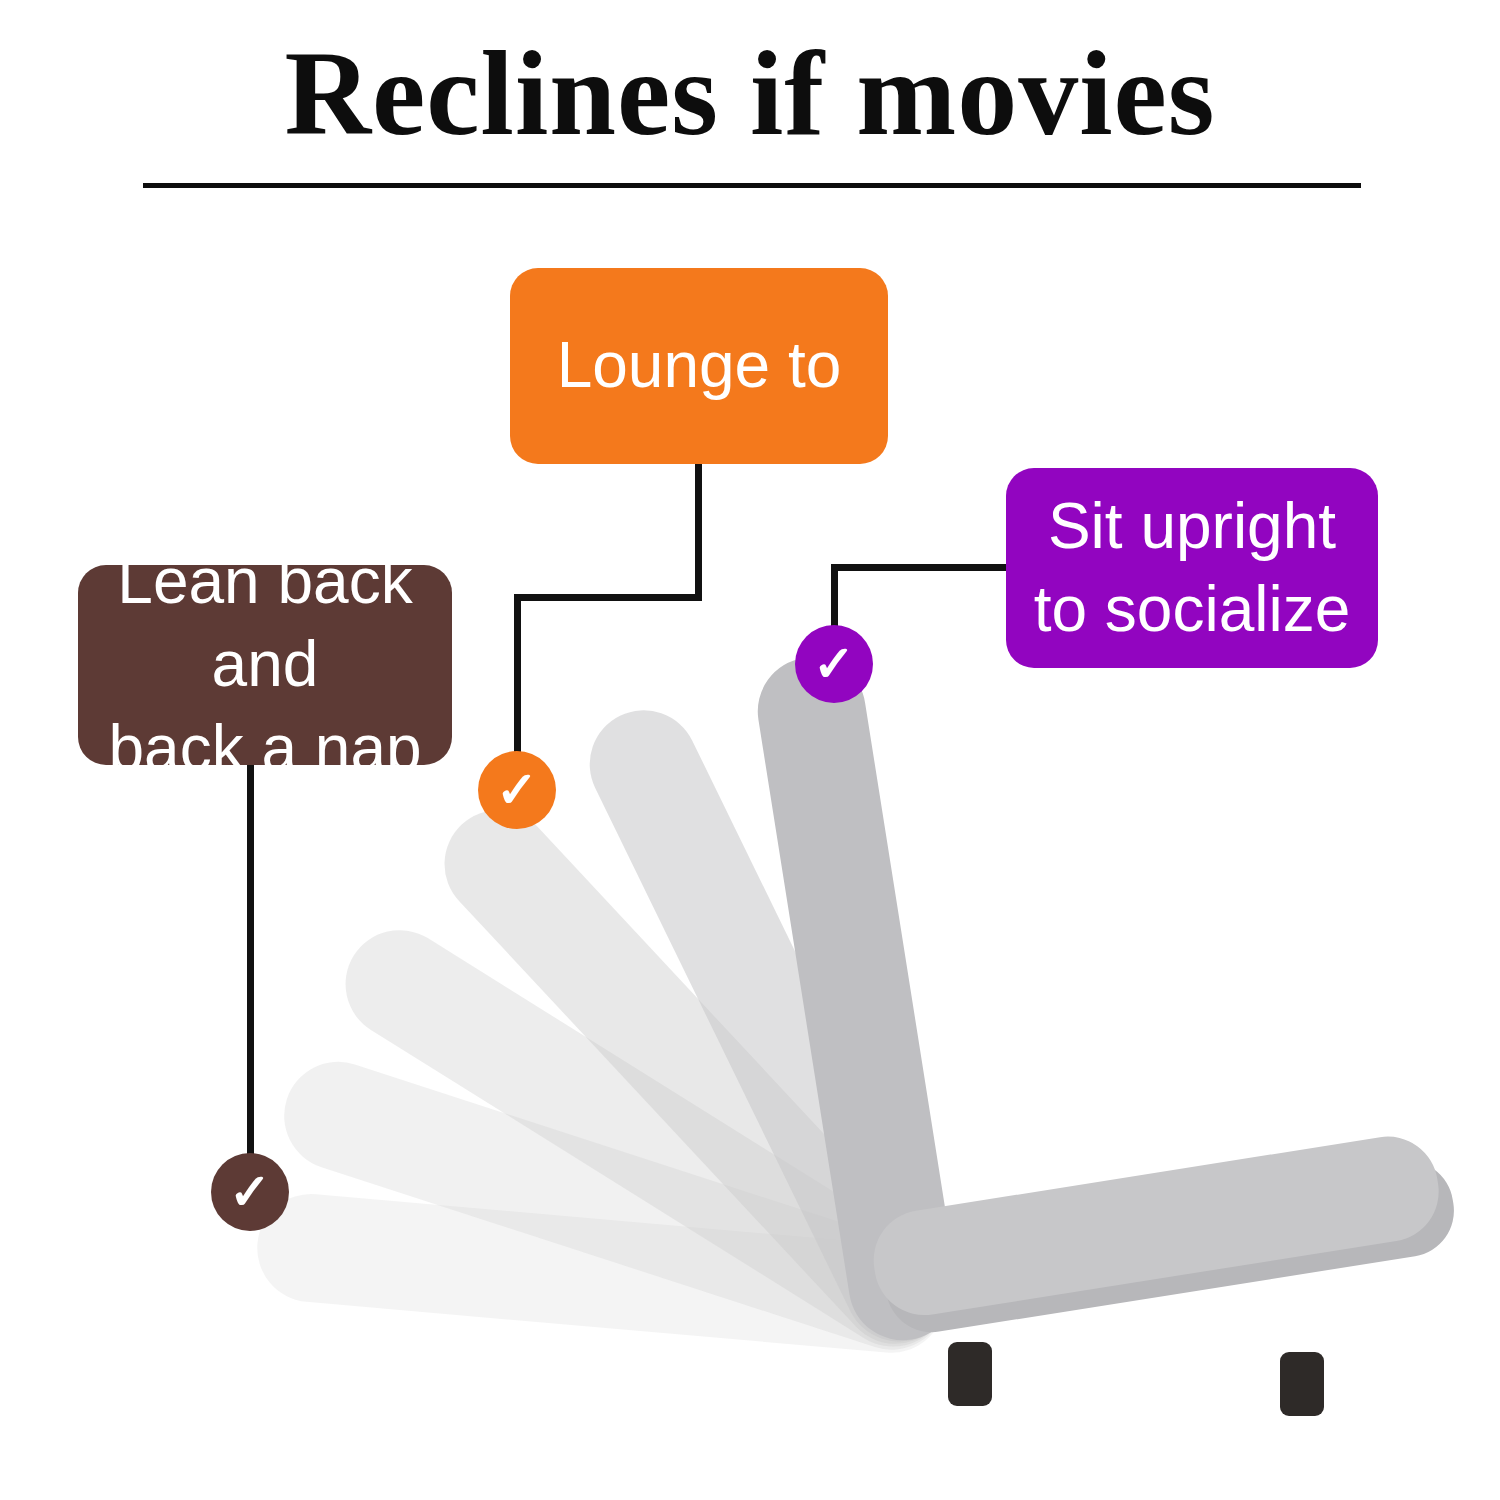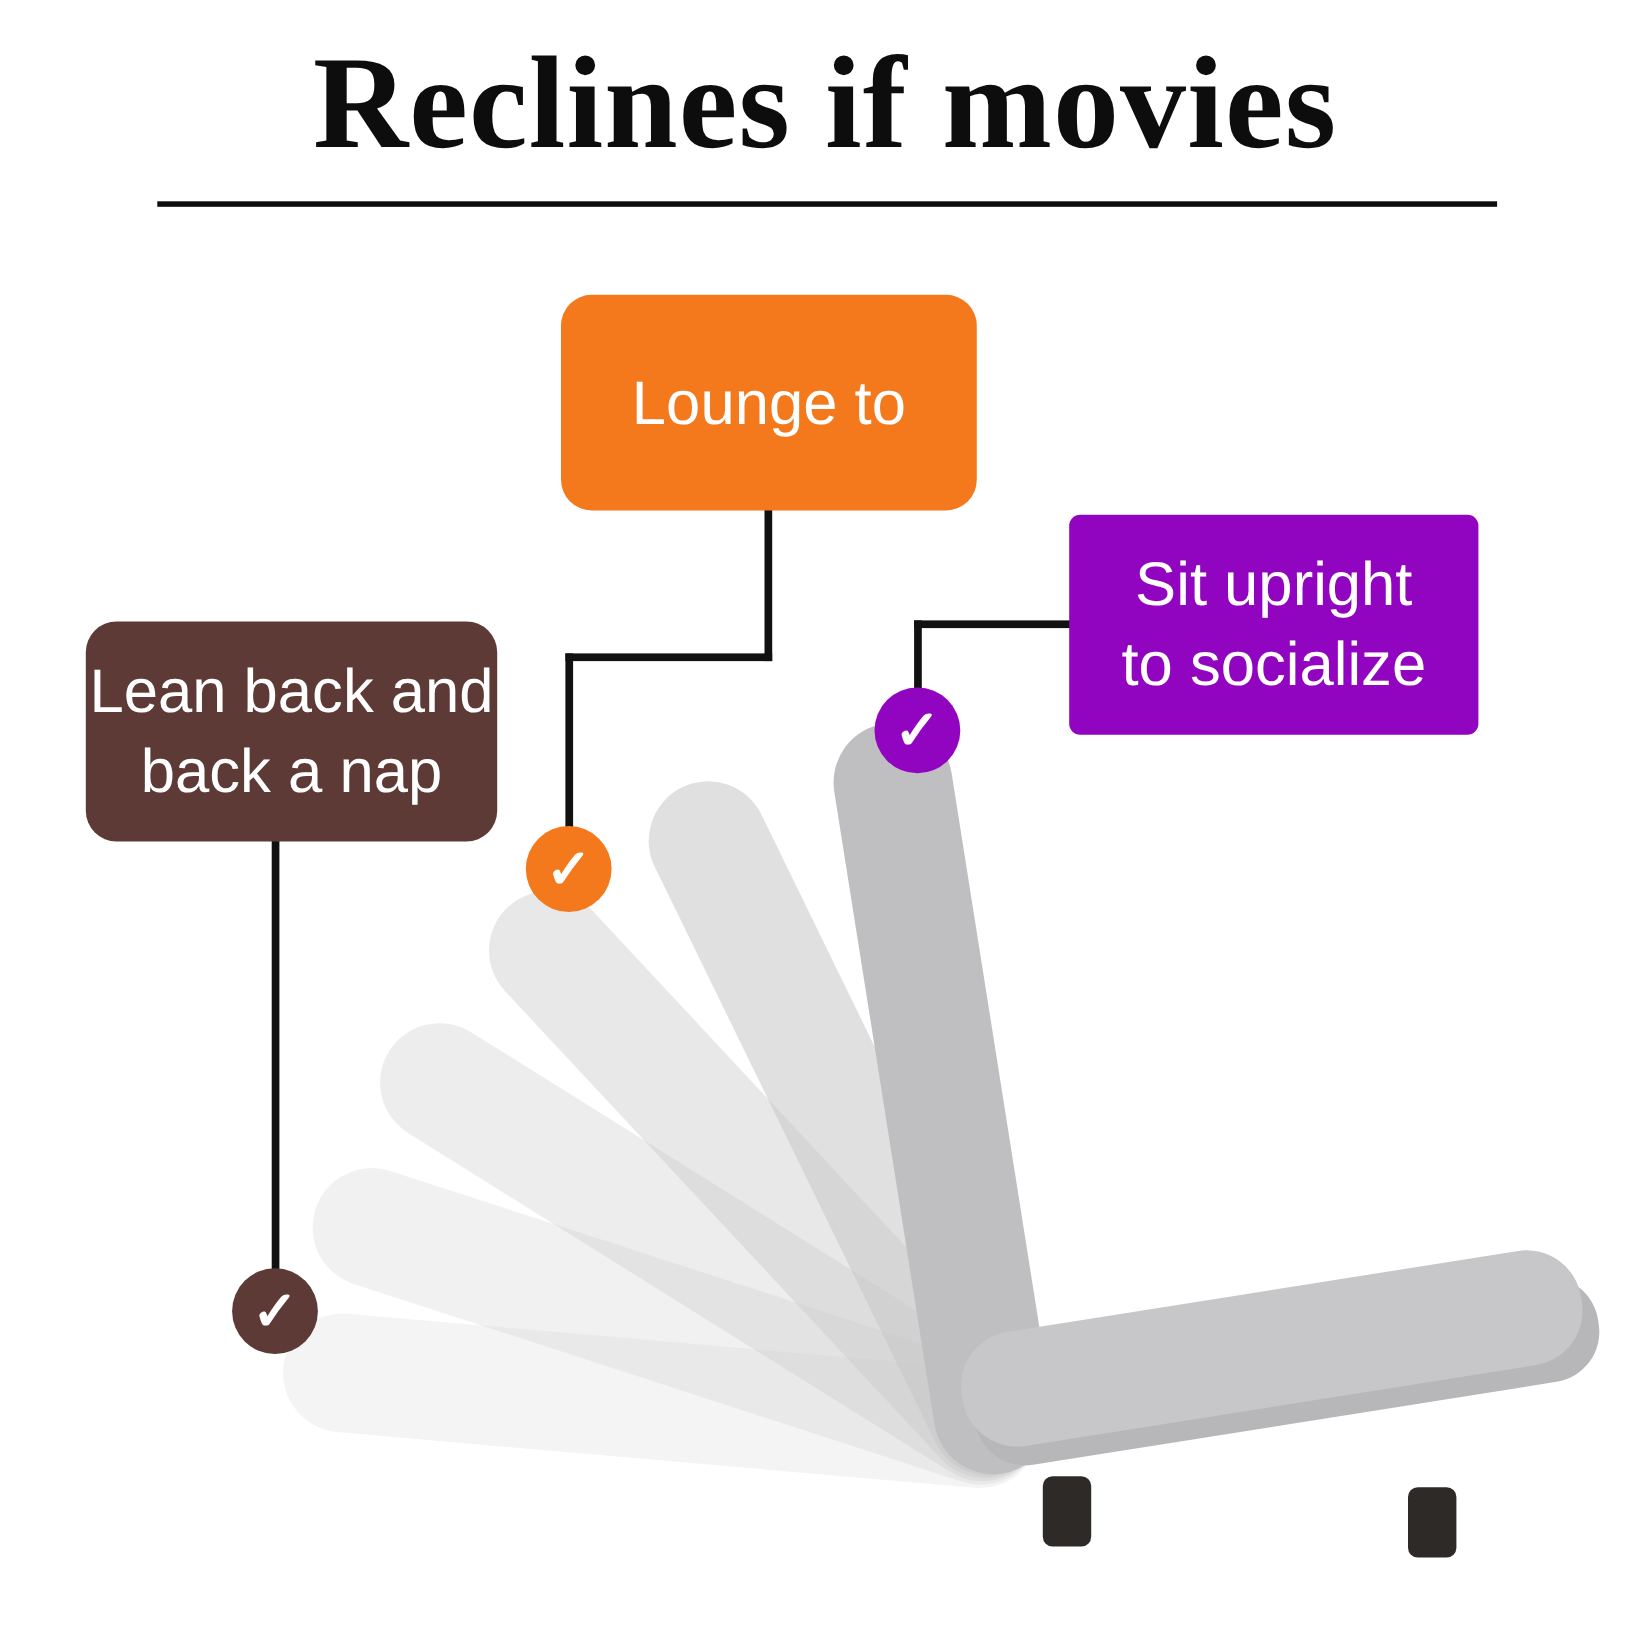--- a/index.html
+++ b/index.html
@@ -24,26 +24,26 @@
   .title-underline{
     position:absolute;left:143px;top:183px;width:1218px;height:5px;
     background:#0d0d0d;
   }
   
   .callout{
     position:absolute;
     color:#ffffff;
     border-radius:28px;
     display:flex;flex-direction:column;justify-content:center;align-items:center;
-    font-size:56px;line-height:1.3;
+    font-size:64px;line-height:1.3;
     text-align:center;
     z-index:3;
   }
   .callout--orange{left:510px;top:268px;width:378px;height:196px;background:var(--orange,#f4791c);}
-  .callout--purple{left:972px;top:468px;width:372px;height:200px;background:var(--purple,#9205c0);border-radius:10px;}
+  .callout--purple{left:1006px;top:468px;width:372px;height:200px;background:var(--purple,#9205c0);}
   .callout--brown{left:78px;top:565px;width:374px;height:200px;background:var(--brown,#5d3a35);}
   
   .line{position:absolute;background:var(--line,#111111);z-index:2;}
   
   .l-orange-v1{left:695px;top:460px;width:7px;height:141px;}
   .l-orange-h1{left:514px;top:594px;width:188px;height:7px;}
   .l-orange-v2{left:514px;top:594px;width:7px;height:162px;}
   
   .l-purple-h1{left:831px;top:564px;width:185px;height:7px;}
   .l-purple-v1{left:831px;top:564px;width:7px;height:65px;}

